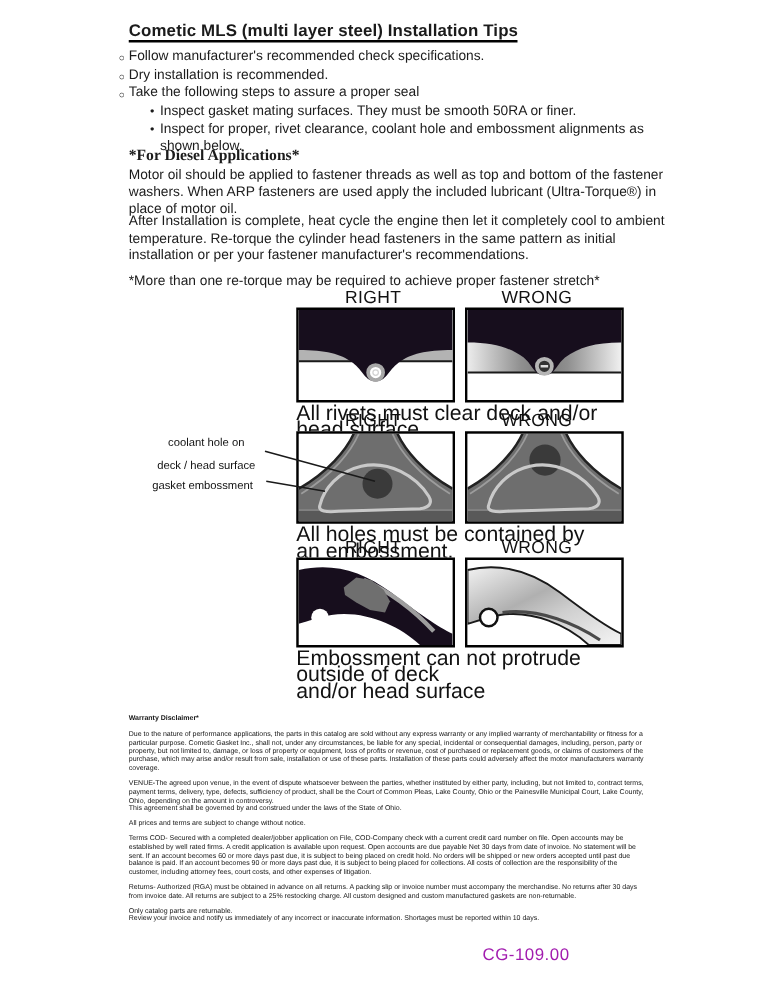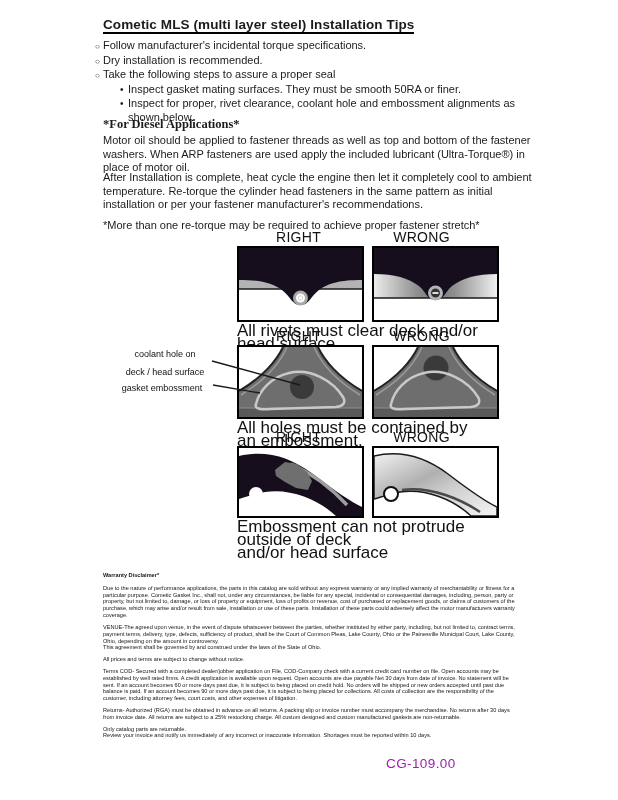--- a/index.html
+++ b/index.html
@@ -31,21 +31,21 @@
   .body-para { left:103px; width:434px; font-size:11px; line-height:13.6px; }
   .p1 { top:134px; }
   .p2 { top:171px; }
   .note { top:219px; }
 
   
   .figure { left:237px; width:254px; }
   .fig1 { top:229px; }
   .fig2 { top:328px; }
   .fig3 { top:429px; }
-  .label-row { display:flex; height:16px; }
+  .label-row { display:flex; gap:8px; height:16px; }
   .label-row span { width:123px; text-align:center; font-size:14px; letter-spacing:0.3px; color:#111; }
   .panel-row { display:flex; gap:8px; margin-top:1px; }
   .panel { width:123px; border:2px solid #000; box-sizing:content-box; background:#fff; }
   .panel svg { display:block; }
   .caption { margin-top:2px; font-size:17px; line-height:13px; color:#111; }
 
   
   .anno { position:absolute; text-align:center; font-size:9px; line-height:18px; color:#111; }
   .anno-coolant { left:118px; top:345px; width:94px; }
   .anno-emboss  { left:112px; top:379px; width:100px; }
@@ -59,21 +59,21 @@
   .doc-number { left:386px; top:756px; font-size:13.5px; color:#a21caf; letter-spacing:0.4px; }
 </style>
 </head>
 <body>
 
 <div class="abs page-title">Cometic MLS (multi layer steel) Installation Tips</div>
 
 <div class="abs tips">
   <div class="tip-row">
     <span class="marker">○</span>
-    <span>Follow manufacturer's incidental torque specifications.</span>
+    <span>Follow manufacturer's recommended check specifications.</span>
   </div>
   <div class="tip-row">
     <span class="marker">○</span>
     <span>Dry installation is recommended.</span>
   </div>
   <div class="tip-row">
     <span class="marker">○</span>
     <span>Take the following steps to assure a proper seal</span>
   </div>
   <div class="tip-row sub">

